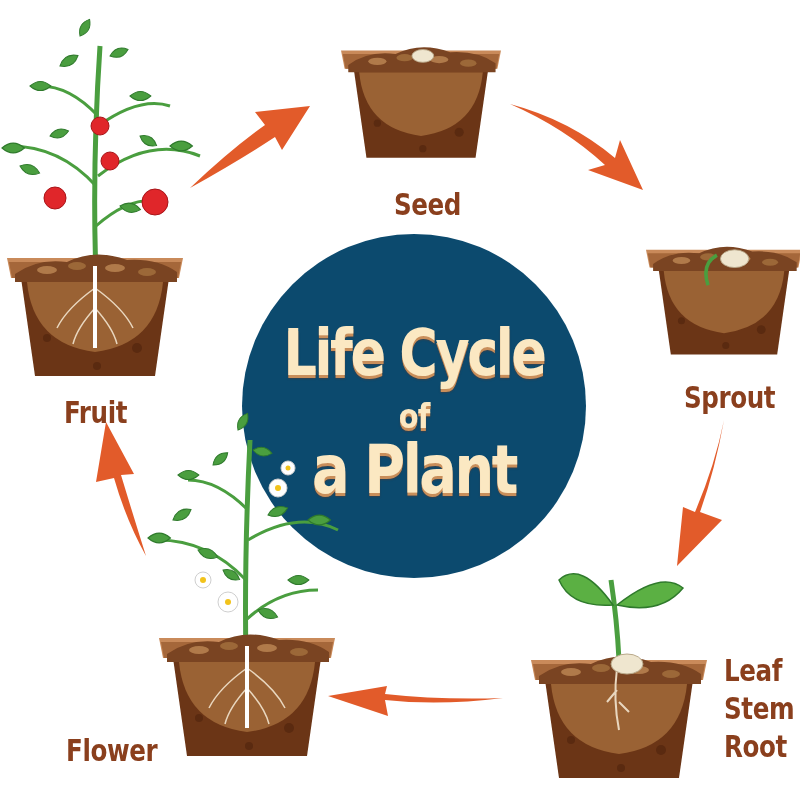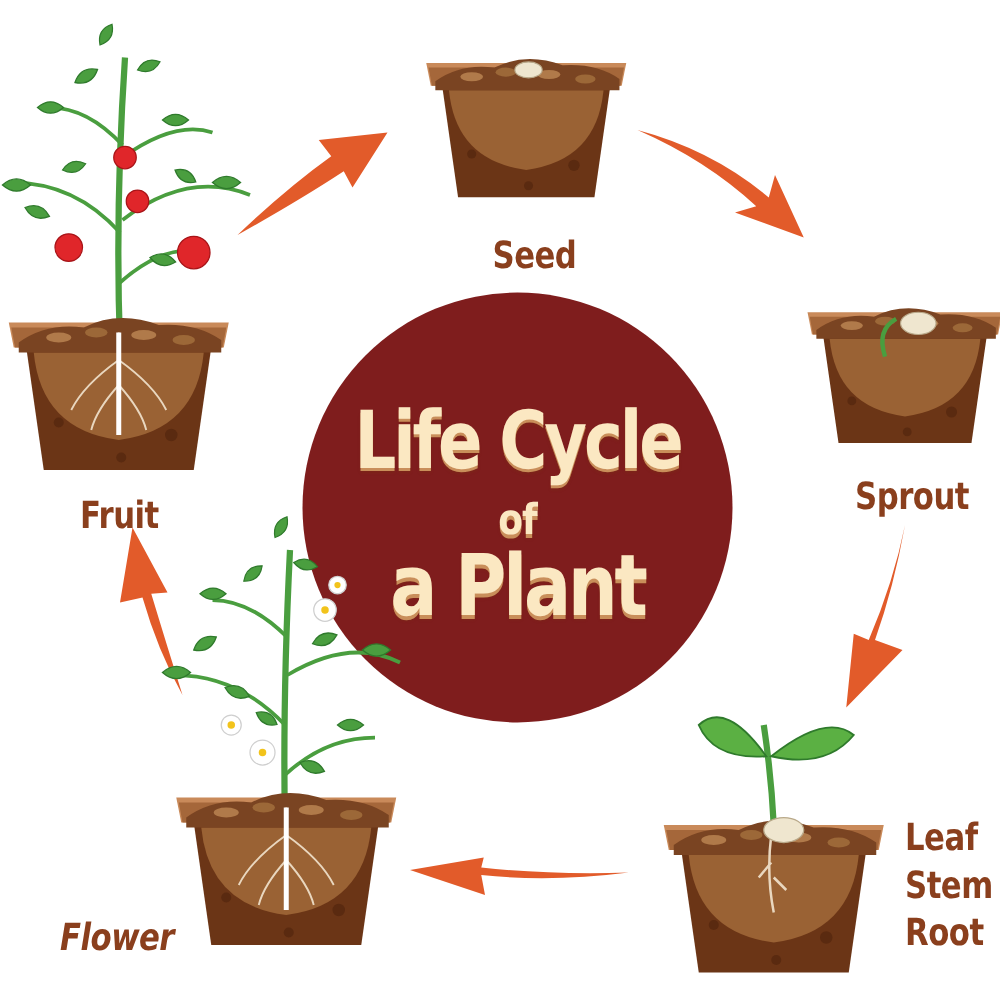--- a/index.html
+++ b/index.html
@@ -6,21 +6,21 @@
   body { width:800px; height:800px; position:relative; overflow:hidden; font-family:"DejaVu Sans", sans-serif; }
   .abs { position:absolute; }
   .label {
     position:absolute; color:#8a3f1d; font-family:"DejaVu Sans", sans-serif;
     font-weight:bold; font-size:30px; line-height:1; letter-spacing:-0.5px;
     transform: scaleX(0.82); transform-origin:left top;
   }
   .label-multi { line-height:38px; }
   .center-circle {
     position:absolute; left:242px; top:234px; width:344px; height:344px;
-    border-radius:50%; background:#7f1d1d;
+    border-radius:50%; background:#0c4a6e;
   }
   .title {
     position:absolute; left:0; width:344px; text-align:center;
     color:#fbe8c2; font-family:"DejaVu Sans", sans-serif; font-weight:bold;
     text-shadow: 0 3px 0 #c98e5a, 0 4px 2px rgba(120,50,20,.35);
   }
   .title-line1 { top:82px; font-size:64px; letter-spacing:-3px; transform:scaleX(0.82); }
   .title-line2 { top:162px; font-size:34px; letter-spacing:-1px; transform:scaleX(0.85); }
   .title-line3 { top:196px; font-size:68px; letter-spacing:-3px; transform:scaleX(0.82); }
   svg { position:absolute; overflow:visible; }
@@ -103,21 +103,21 @@
       <ellipse cx="96" cy="14" rx="16" ry="10" fill="#efe6cf" stroke="#b9a98a"></ellipse>
     </g>
   </svg>
   <div class="label label-multi" style="left:196px;top:92px;">
     <div>Leaf</div>
     <div>Stem</div>
     <div>Root</div>
   </div>
 </div>
 
-<div class="abs" style="left:20px;top:420px;width:320px;height:380px;font-style:italic;">
+<div class="abs" style="left:38px;top:420px;width:320px;height:380px;">
   <svg style="left:90px;top:0px" width="240" height="360" viewBox="0 0 240 360">
     <path d="M118,240 Q116,140 122,20" stroke="#4a9e3f" stroke-width="5" fill="none"></path>
     <path d="M118,160 Q80,120 30,120 M120,120 Q170,90 210,110 M120,90 Q90,60 60,60 M118,200 Q150,170 190,170" stroke="#4a9e3f" stroke-width="3" fill="none"></path>
     <g>
       <use href="#leafshape" transform="translate(20,118) scale(1.4)"></use>
       <use href="#leafshape" transform="translate(45,100) scale(1.3) rotate(-30)"></use>
       <use href="#leafshape" transform="translate(70,130) scale(1.3) rotate(20)"></use>
       <use href="#leafshape" transform="translate(50,55) scale(1.3)"></use>
       <use href="#leafshape" transform="translate(85,45) scale(1.2) rotate(-40)"></use>
       <use href="#leafshape" transform="translate(140,95) scale(1.3) rotate(-20)"></use>

